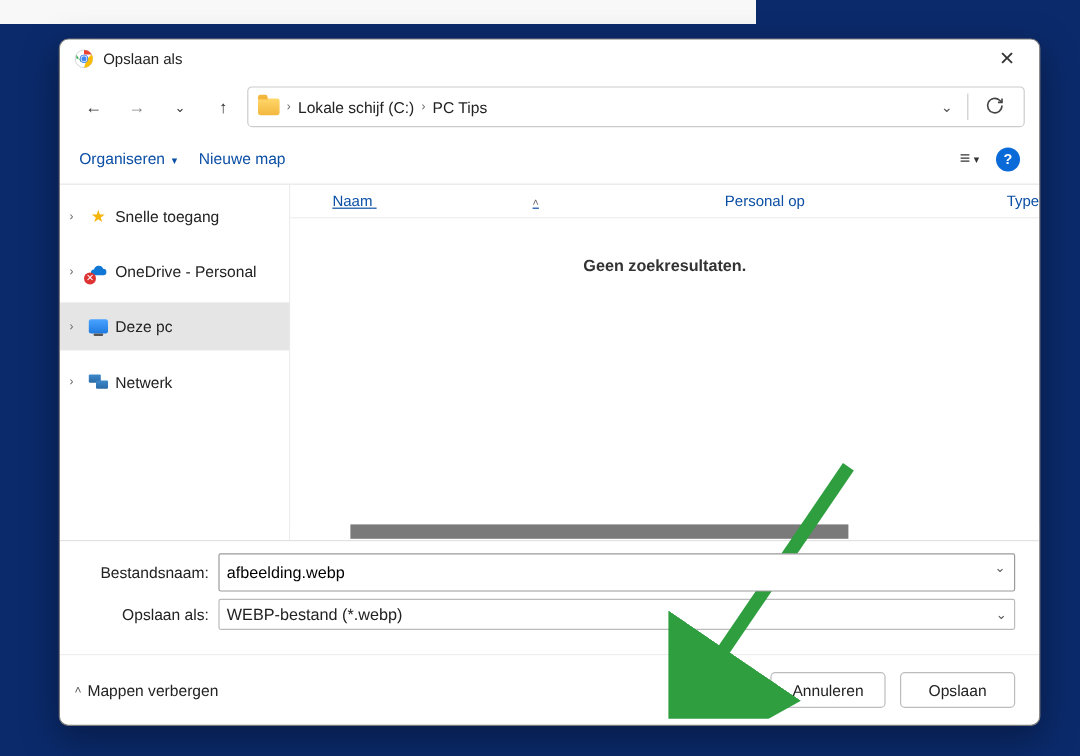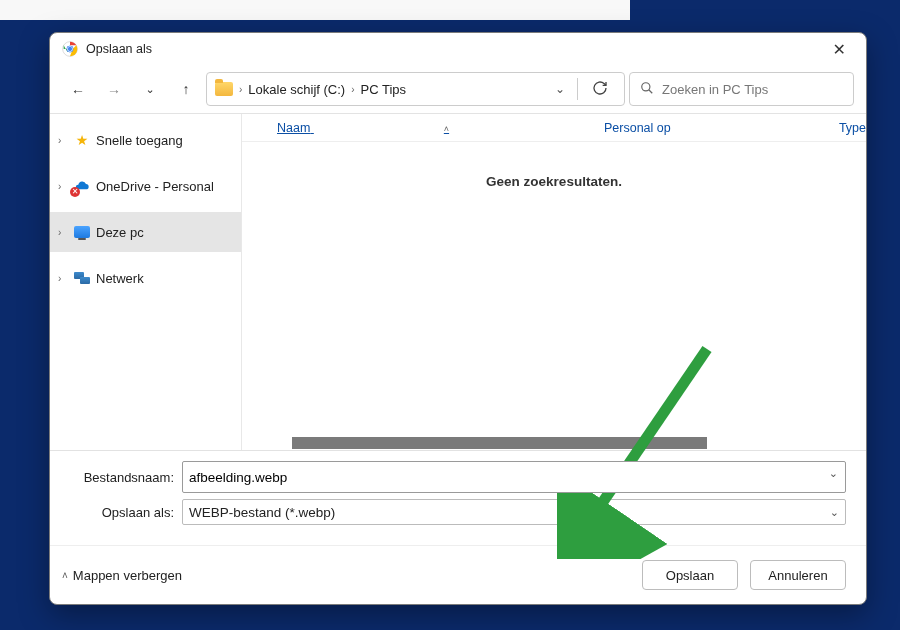--- a/index.html
+++ b/index.html
@@ -269,31 +269,36 @@
       <span>PC Tips</span>
       <span class="bc-chev">⌄</span>
       <span class="bc-sep-vert"></span>
       <span class="bc-refresh">
         <svg width="16" height="16" viewBox="0 0 24 24" fill="none" stroke="#444" stroke-width="2">
             <path d="M21 12a9 9 0 1 1-3-6.7L21 8"></path>
             <path d="M21 3v5h-5"></path>
           </svg>
       </span>
     </div>
-    <div class="searchbox">
-      <span class="search-glyph">
-        <svg width="14" height="14" viewBox="0 0 24 24" fill="none" stroke="#666" stroke-width="2">
-            <circle cx="10" cy="10" r="7"></circle>
-            <line x1="21" y1="21" x2="15" y2="15"></line>
-          </svg>
+  </div>
+
+  <div class="toolbar">
+    <span class="org">
+      <span>Organiseren</span>
+      <span class="caret">▾</span>
+    </span>
+    <span class="newf">Nieuwe map</span>
+    <div class="right">
+      <span class="viewbtn">
+        <span>≡</span>
+        <span class="caret">▾</span>
       </span>
-      <span>Zoeken in PC Tips</span>
-    </div>
-  </div>
-
+      <span class="help">?</span>
+    </div>
+  </div>
 
   <div class="body">
     <div class="sidebar">
       <div class="side-item">
         <span class="side-chev">›</span>
         <span class="ic ic-star">★</span>
         <span>Snelle toegang</span>
       </div>
       <div class="side-item" style="margin-top:6px">
         <span class="side-chev">›</span>
@@ -364,20 +369,20 @@
     </div>
   </div>
 
   <div class="footer">
     <span class="hidef">
       <span class="car">˄</span>
       <span>Mappen verbergen</span>
     </span>
     <span class="sp"></span>
     <div class="btn">
+        <span>Annuleren</span>
+      </div>
+    <div class="btn">
         <span>Opslaan</span>
       </div>
-    <div class="btn">
-        <span>Annuleren</span>
-      </div>
   </div>
 
 </div>
 
 </body></html>

